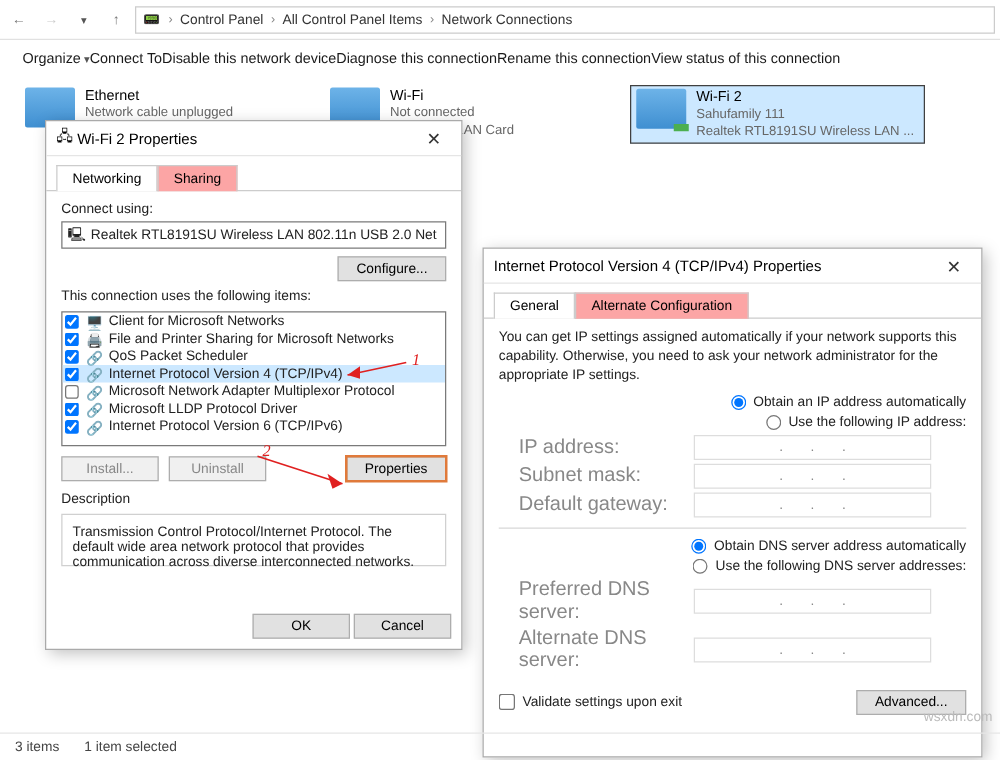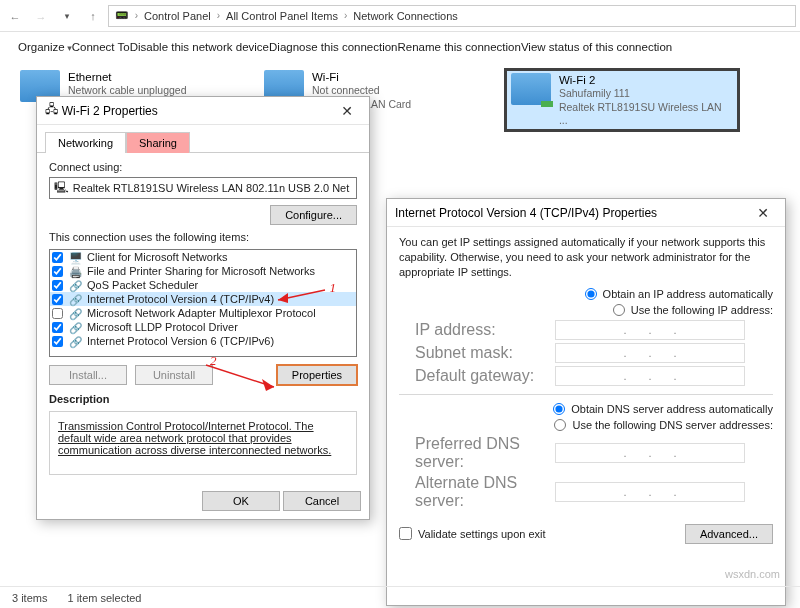--- a/index.html
+++ b/index.html
@@ -18,21 +18,21 @@
   .explorer-bar { display:flex; align-items:center; height:32px; border-bottom:1px solid #e1e1e1; padding:0 4px; gap:4px;}
   .nav-btn { width:22px; height:22px; display:flex; align-items:center; justify-content:center; color:#777;}
   .addr { flex:1; display:flex; align-items:center; gap:6px; border:1px solid #ccc; height:22px; padding:0 6px; font-size:11px; color:#333;}
   .addr .sep { color:#888; font-size:10px; }
   .cmd-bar { display:flex; align-items:center; height:30px; padding:0 18px; color:#135ea6; font-size:11.5px; }
   .cmd-bar .item { cursor:pointer; color:#1a1a1a; }
   .cmd-bar .item span.caret::after { content:" ▾"; font-size:9px; color:#555;}
   
   .conns { display:flex; padding:6px 16px; gap:8px; }
   .tile { display:flex; width:236px; gap:8px; align-items:flex-start; padding:2px 4px;}
-  .tile.sel { background:#cce8ff; border:3px solid #404040;}
+  .tile.sel { background:#cce8ff; border:1px solid #404040;}
   .tile .ico { width:40px; height:32px; background:linear-gradient(#6db3e8,#3f8fd1); border-radius:2px; position:relative;}
   .tile .ico.wifi::after { content:""; position:absolute; right:-2px; bottom:-2px; width:12px; height:8px; background:linear-gradient(to top,#4caf50 70%, transparent 70%);}
   .tile .txt { display:flex; flex-direction:column; line-height:1.25;}
   .tile .txt .name { font-size:11.5px;}
   .tile .txt .sub { color:#666; font-size:10.5px;}
   
   .dlg { position:absolute; background:#fff; border:1px solid #aaa; box-shadow:3px 3px 12px rgba(0,0,0,0.25);}
   .dlg-title { height:28px; display:flex; align-items:center; padding:0 8px; font-size:12px; border-bottom:1px solid #e5e5e5;}
   .dlg-title .close { margin-left:auto; width:28px; text-align:center; font-size:14px; color:#333; cursor:pointer;}
   .tabs { display:flex; padding:6px 8px 0 8px; border-bottom:1px solid #ccc;}
@@ -52,21 +52,21 @@
   .group { border:1px solid #d0d0d0; padding:8px; margin-top:6px;}
   .footer { position:absolute; left:8px; bottom:8px; right:8px; text-align:right;}
   
   .radio-row { display:flex; align-items:center; gap:6px; margin:4px 0; font-size:11px;justify-content:flex-end;}
   .radio-row input { width:12px; height:12px; margin:0;}
   .ipfield-row { display:grid; grid-template-columns:140px 190px; align-items:center; margin:3px 0 3px 16px; font-size:16px; color:#888;}
   .ip-input { border:1px solid #ddd; height:20px; display:flex; align-items:center; justify-content:center; gap:22px; color:#888; font-size:11px; background:#fff;}
   .ip-input span::after{ content:"."; }
   .sep-line { border-top:1px solid #d8d8d8; margin:8px 0;}
   .status-bar { position:absolute; left:0; bottom:0; height:22px; display:flex; align-items:center; padding:0 12px; gap:20px; font-size:11px; color:#444; border-top:1px solid #e6e6e6; width:100%;}
-  .watermark { position:absolute; right:20px; bottom:28px; font-size:11px; color:#bbb;}
+  .watermark { position:absolute; right:6px; bottom:28px; font-size:11px; color:#bbb;}
   
   .anno { position:absolute; pointer-events:none; }
   .anno .num { color:#e02020; font-size:13px; font-style:italic; font-family:serif;}
   .anno svg line { stroke:#e02020; stroke-width:1.4;}
   .anno svg polygon { fill:#e02020;}
 </style>
 </head>
 <body>
 
 <div class="explorer-bar">
@@ -175,22 +175,22 @@
           <input type="checkbox" checked="" style="">
           <span class="glyph">🔗</span>
           <span>Internet Protocol Version 6 (TCP/IPv6)</span>
         </div>
     </div>
     <div class="btnrow">
       <button class="win disabled">Install...</button>
       <button class="win disabled">Uninstall</button>
       <button class="win highlight" style="margin-left:auto;">Properties</button>
     </div>
-    <div style="margin-top:8px;font-weight:bold;">Description</div>
-    <div class="group" style="height:64px;text-decoration:underline;">
+    <div style="margin-top:8px;">Description</div>
+    <div class="group" style="height:42px;">
       <span>Transmission Control Protocol/Internet Protocol. The default wide area network protocol that provides communication across diverse interconnected networks.</span>
     </div>
   </div>
   <div class="footer">
     <button class="win">OK</button>
     <button class="win">Cancel</button>
   </div>
 </div>
 
 <div class="anno" style="left:260px; top:278px; width:70px; height:30px;">
@@ -206,20 +206,24 @@
     <polygon points="78,32 66,24 70,36"></polygon>
   </svg>
   <span class="num" style="position:absolute; left:14px; top:-2px;">2</span>
 </div>
 
 <div class="dlg" style="left:386px; top:198px; width:400px; height:408px;">
   <div class="dlg-title">
     <span>Internet Protocol Version 4 (TCP/IPv4) Properties</span>
     <span class="close">✕</span>
   </div>
+  <div class="tabs">
+    <div class="tab active">General</div>
+    <div class="tab">Alternate Configuration</div>
+  </div>
   <div class="dlg-body">
     <div style="line-height:1.35; margin-bottom:8px;">You can get IP settings assigned automatically if your network supports this capability. Otherwise, you need to ask your network administrator for the appropriate IP settings.</div>
 
     <div class="radio-row">
         <input type="radio" name="ipmode" checked="" style="">
         <span>Obtain an IP address automatically</span>
       </div>
     <div class="radio-row">
         <input type="radio" name="ipmode" style="">
         <span>Use the following IP address:</span>

